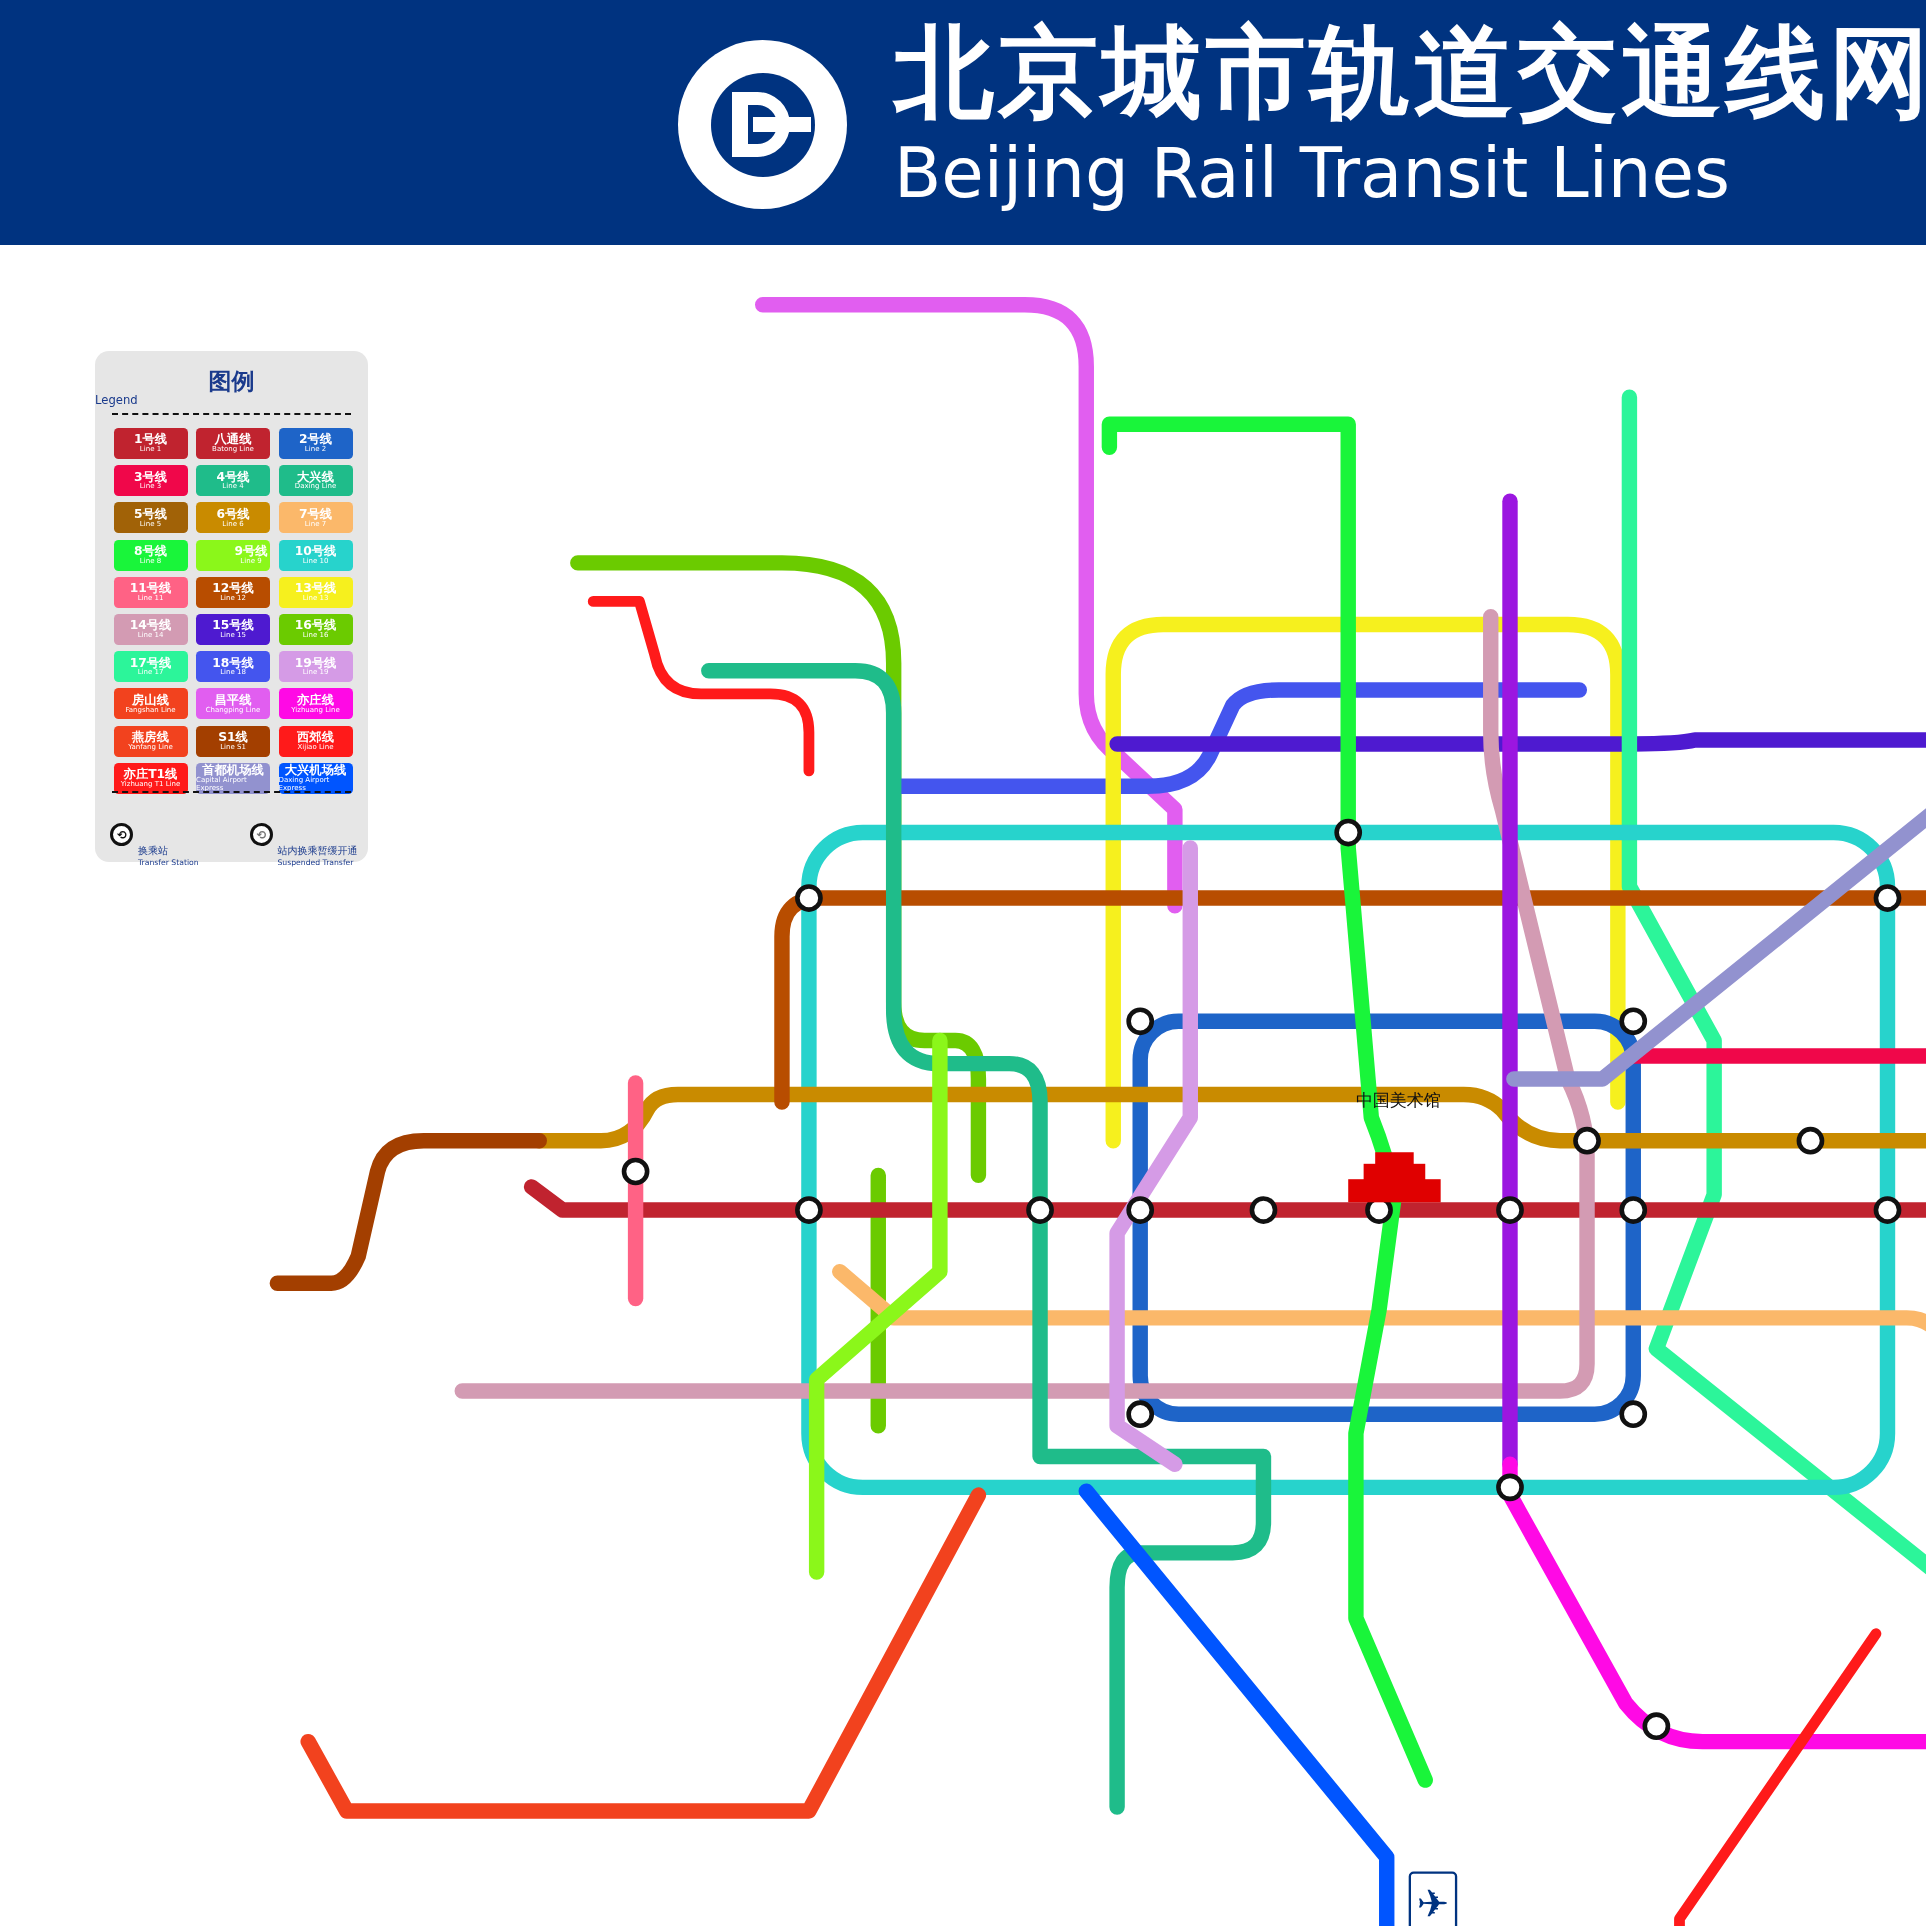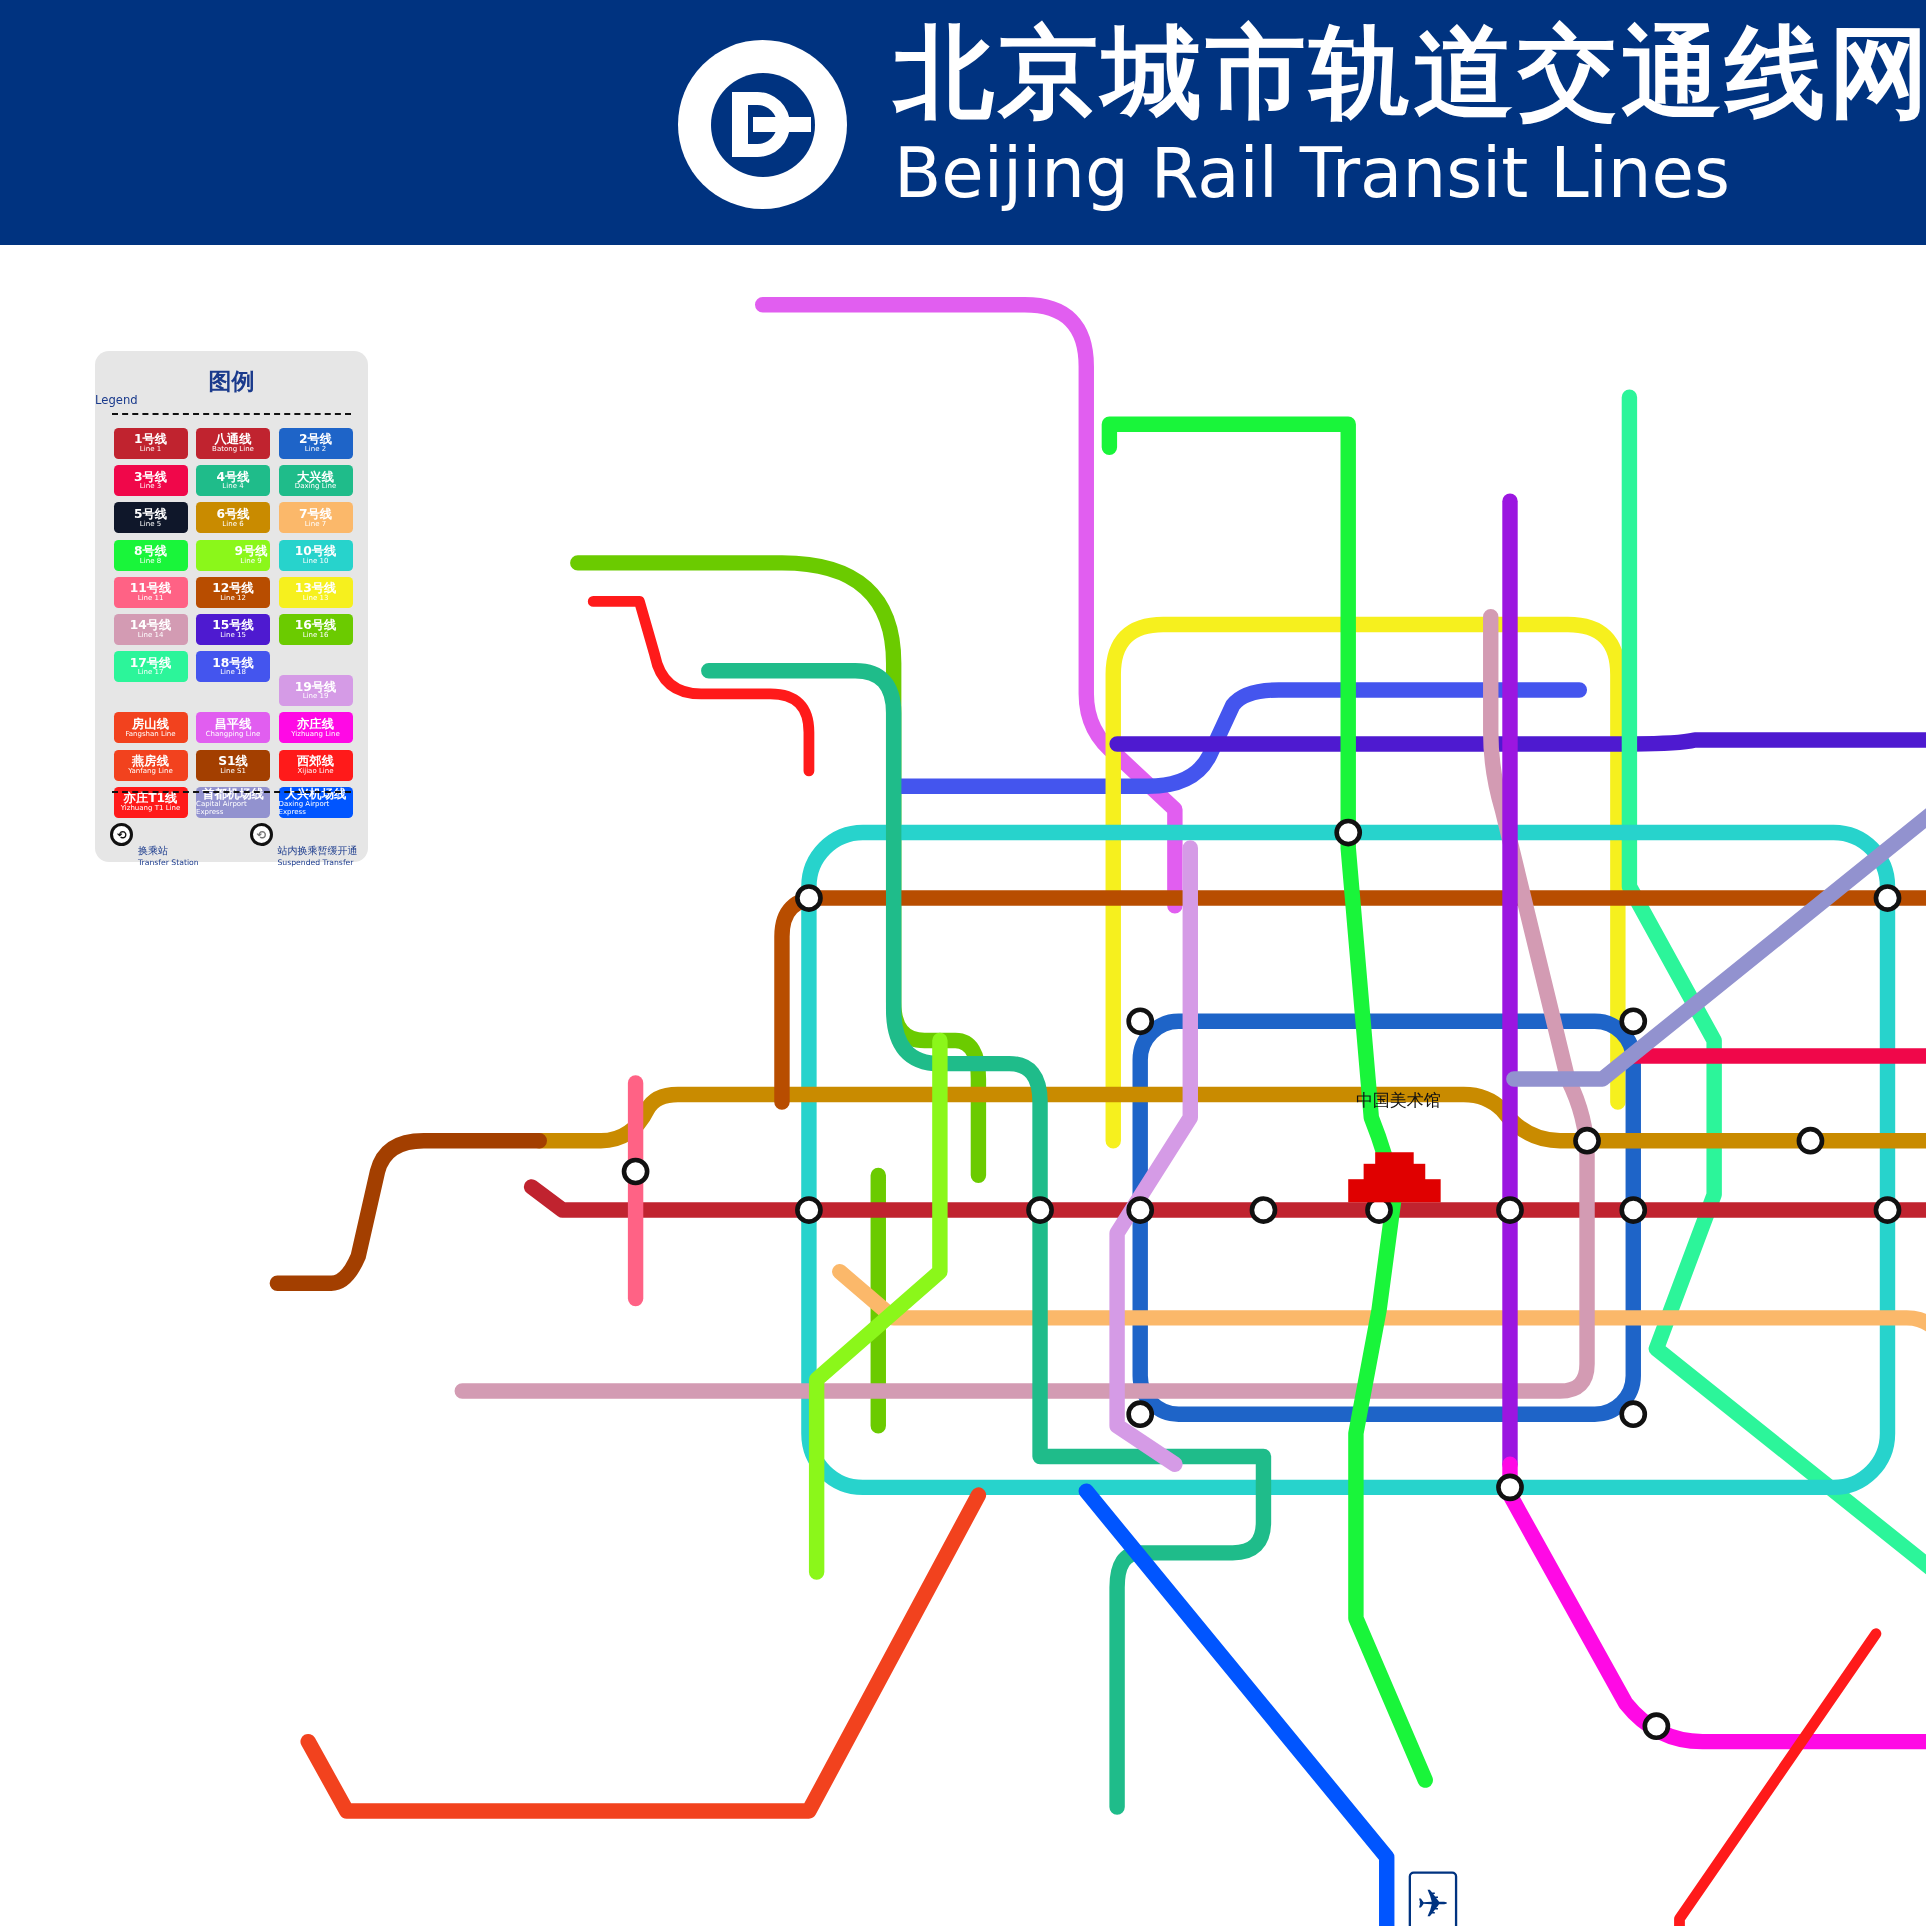--- a/index.html
+++ b/index.html
@@ -65,21 +65,21 @@
         <span class="en">Line 3</span>
       </div>
       <div class="chip" style="background: rgb(31, 188, 138);">
         <span class="cn">4号线</span>
         <span class="en">Line 4</span>
       </div>
       <div class="chip" style="background: rgb(31, 188, 138);">
         <span class="cn">大兴线</span>
         <span class="en">Daxing Line</span>
       </div>
-      <div class="chip" style="background: #0f172a;">
+      <div class="chip" style="background: #a16207;">
         <span class="cn">5号线</span>
         <span class="en">Line 5</span>
       </div>
       <div class="chip" style="background: rgb(201, 139, 0);">
         <span class="cn">6号线</span>
         <span class="en">Line 6</span>
       </div>
       <div class="chip" style="background: rgb(251, 184, 106);">
         <span class="cn">7号线</span>
         <span class="en">Line 7</span>
@@ -121,21 +121,21 @@
         <span class="en">Line 16</span>
       </div>
       <div class="chip" style="background: rgb(44, 245, 154);">
         <span class="cn">17号线</span>
         <span class="en">Line 17</span>
       </div>
       <div class="chip" style="background: rgb(68, 85, 238);">
         <span class="cn">18号线</span>
         <span class="en">Line 18</span>
       </div>
-      <div class="chip" style="background: rgb(213, 155, 230); margin-top: 24px;">
+      <div class="chip" style="background: rgb(213, 155, 230);">
         <span class="cn">19号线</span>
         <span class="en">Line 19</span>
       </div>
       <div class="chip" style="background: rgb(242, 66, 30);">
         <span class="cn">房山线</span>
         <span class="en">Fangshan Line</span>
       </div>
       <div class="chip" style="background: rgb(225, 94, 240);">
         <span class="cn">昌平线</span>
         <span class="en">Changping Line</span>

